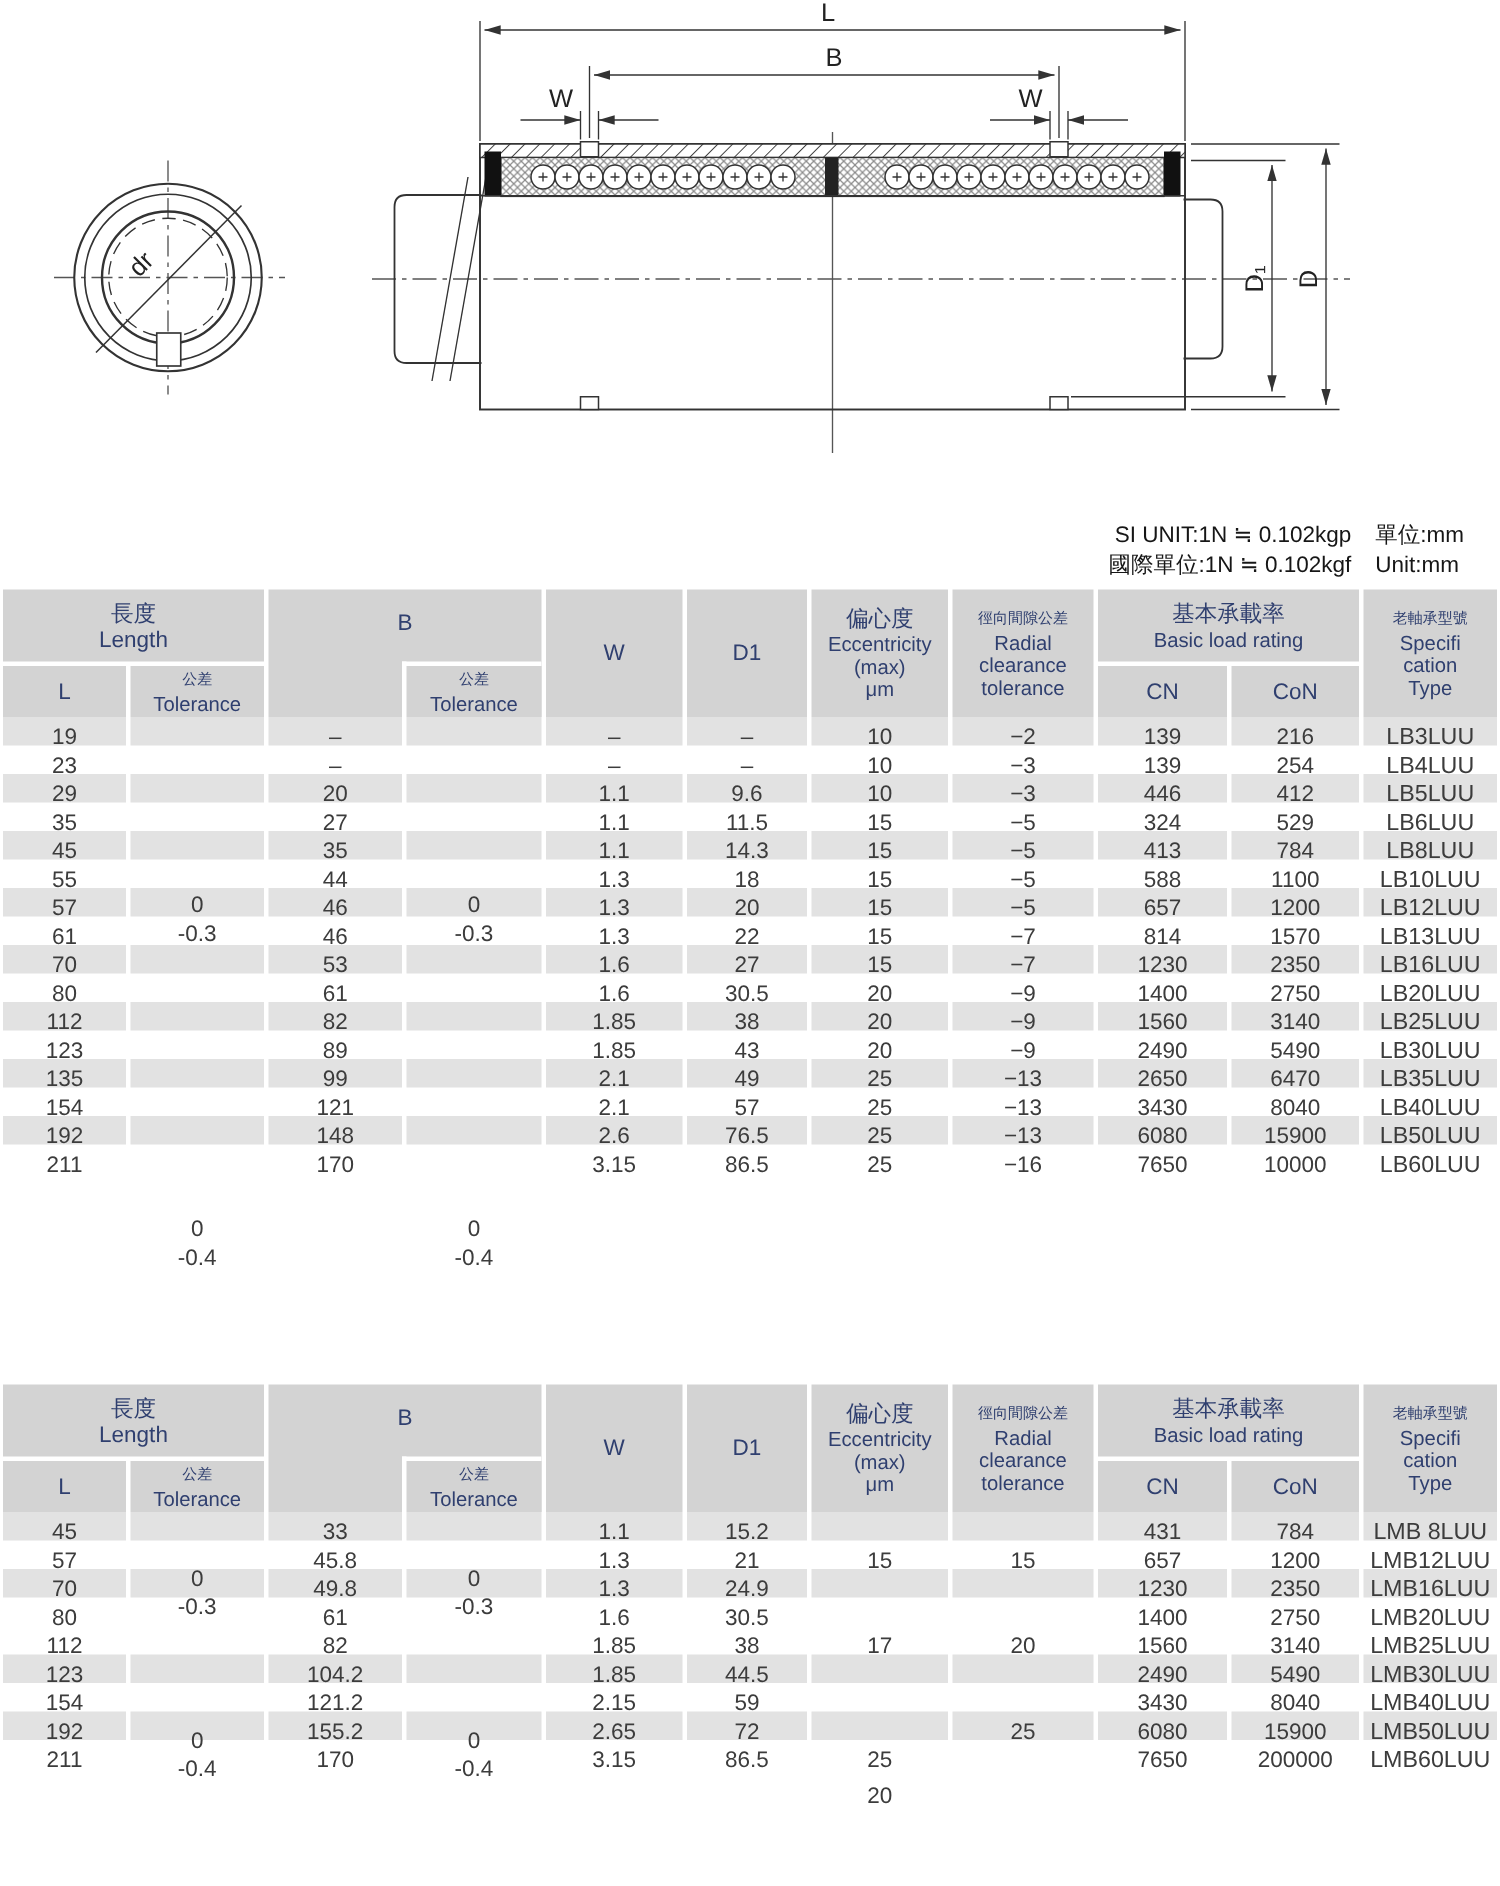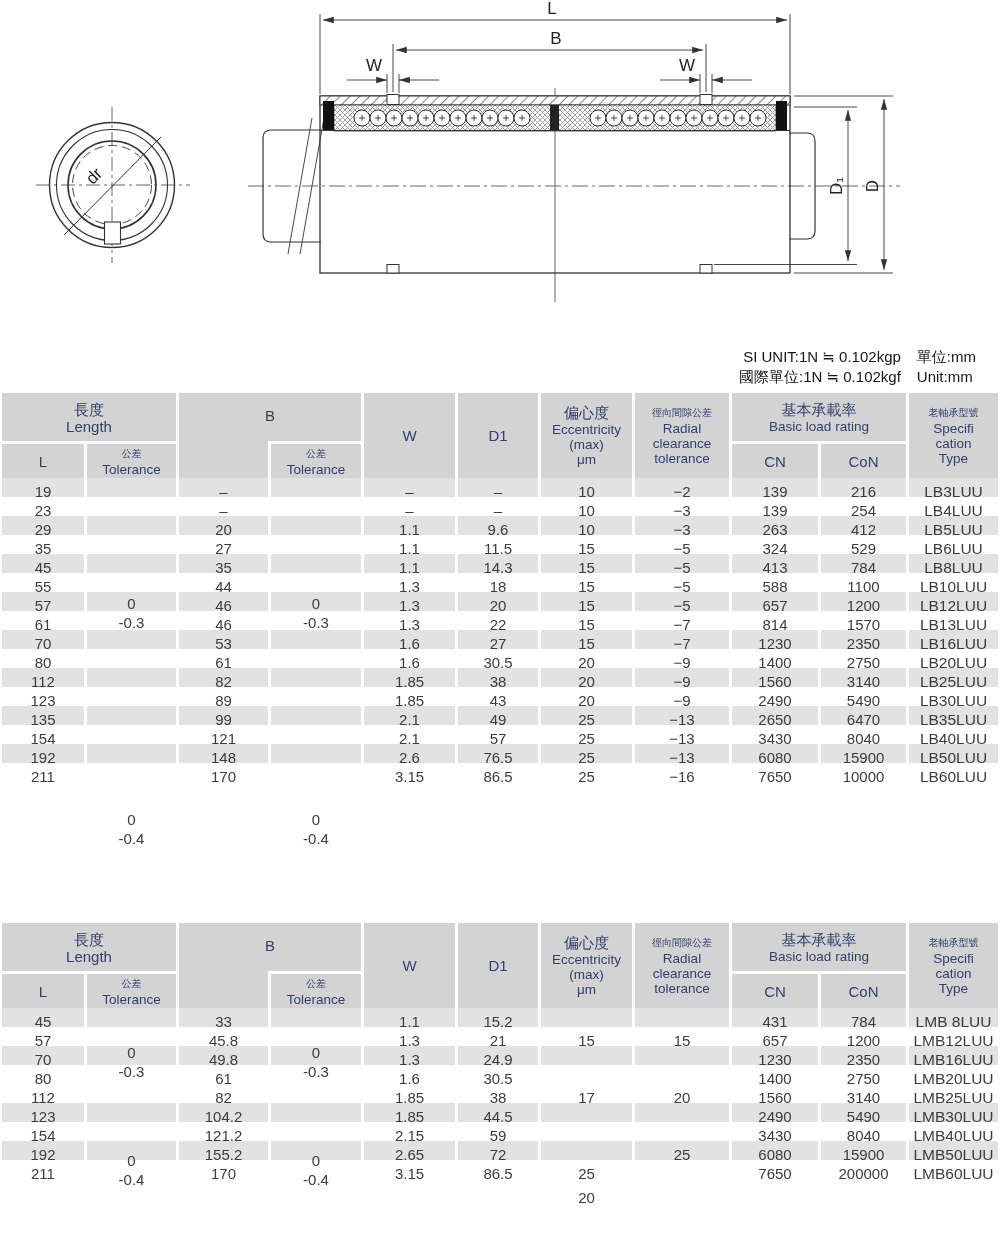--- a/index.html
+++ b/index.html
@@ -303,21 +303,21 @@
       </div>
       <div class="trow grid11 shade">
         <div class="tcell">29</div>
         <div class="tcell"></div>
         <div class="tcell">20</div>
         <div class="tcell"></div>
         <div class="tcell">1.1</div>
         <div class="tcell">9.6</div>
         <div class="tcell">10</div>
         <div class="tcell">−3</div>
-        <div class="tcell">263</div>
+        <div class="tcell">446</div>
         <div class="tcell">412</div>
         <div class="tcell type">LB5LUU</div>
       </div>
       <div class="trow grid11">
         <div class="tcell">35</div>
         <div class="tcell"></div>
         <div class="tcell">27</div>
         <div class="tcell"></div>
         <div class="tcell">1.1</div>
         <div class="tcell">11.5</div>

